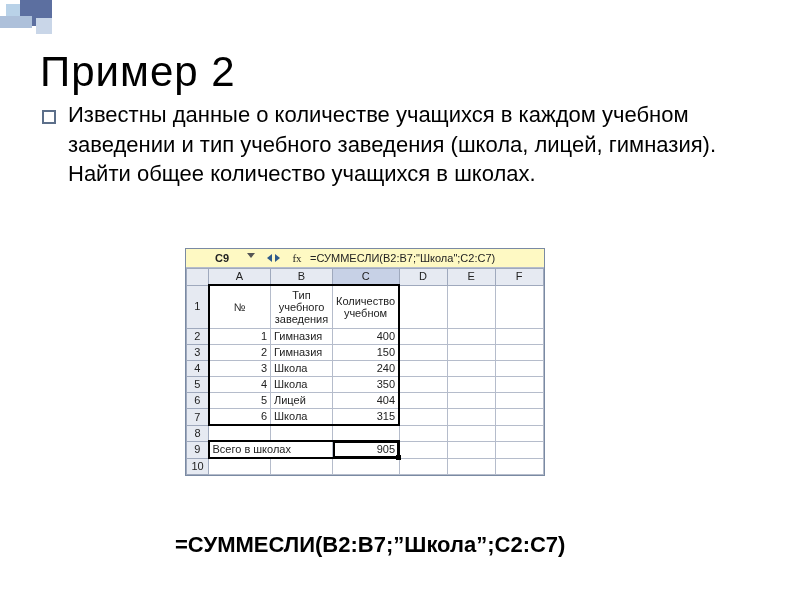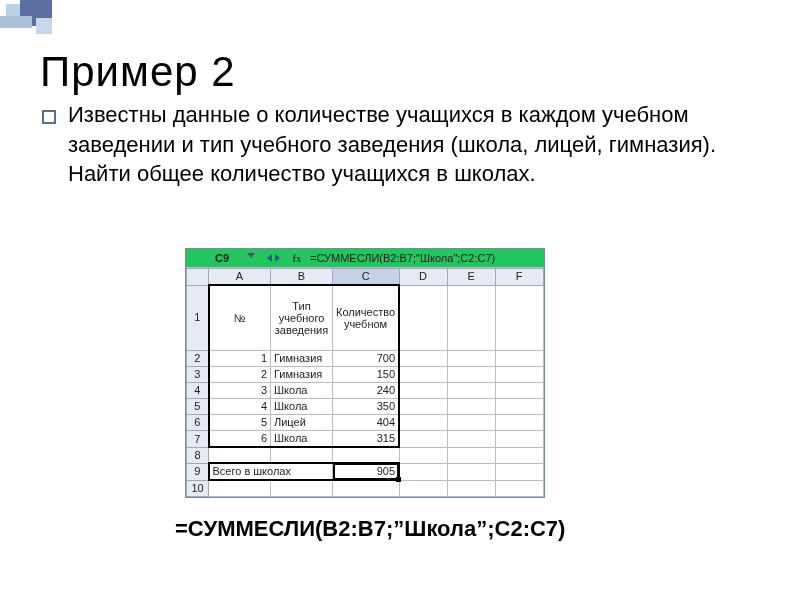--- a/index.html
+++ b/index.html
@@ -36,21 +36,21 @@
   }
 
   
   .sheet {
     position:absolute; left:185px; top:248px;
     font-family: Tahoma, Arial, sans-serif;
     font-size:11px; color:#222;
     border:1px solid #7a8aa3;
     background:#fff;
   }
-  .fbar { display:flex; align-items:center; height:18px; border-bottom:1px solid #b5bccb; background:#22c55e; }
+  .fbar { display:flex; align-items:center; height:18px; border-bottom:1px solid #b5bccb; background:#fef9c3; }
   .namebox { width:72px; display:flex; align-items:center; justify-content:center; position:relative; height:18px;}
   .namebox span { font-weight:bold; }
   .dd { position:absolute; right:3px; top:4px; width:0;height:0;border-left:4px solid transparent;border-right:4px solid transparent;border-top:5px solid #555;}
   .nav { width:30px; display:flex; align-items:center; justify-content:center; gap:3px;}
   .tri-l,.tri-r{width:0;height:0;border-top:4px solid transparent;border-bottom:4px solid transparent;}
   .tri-l{border-right:5px solid #2f5b8b;}
   .tri-r{border-left:5px solid #2f5b8b;}
   .fx { width:18px; text-align:center; font-family: 'Times New Roman', serif;}
   .farea { flex:1; padding-left:4px; text-align:left;}
   table.grid { border-collapse:collapse; }
@@ -63,36 +63,36 @@
     border-color:#9fa9bd;
   }
   th.corner { width:22px; background:#e6eaf2;}
   th.col { width:62px; }
   th.col.sel { background:#c7d1e6; }
   th.row { width:22px; text-align:center; background:#e6eaf2;}
   td.r { text-align:right;}
   td.l { text-align:left;}
   td.c { text-align:center;}
   
-  tr.hdr td { height:auto; padding:14px 3px; vertical-align:middle; }
+  tr.hdr td { height:auto; padding:3px 3px; vertical-align:middle; }
   tr.hdr .wrap { white-space:normal; text-align:center; line-height:1.1; }
   
   td.b-t { border-top:2px solid #000 !important; }
   td.b-b { border-bottom:2px solid #000 !important; }
   td.b-l { border-left:2px solid #000 !important; }
   td.b-r { border-right:2px solid #000 !important; }
   
   td.selcell { outline:2px solid #000; outline-offset:-2px; position:relative;}
   td.selcell::after{
     content:""; position:absolute; right:-3px; bottom:-3px;
     width:5px; height:5px; background:#000;
   }
 
   .formula-line {
-    position:absolute; left:175px; top:516px;
+    position:absolute; left:175px; top:532px;
     font-size:22px; font-weight:bold;
     font-family: Arial, sans-serif;
   }
 
   .bullet {
     position:absolute; left:42px; top:110px;
     width:10px; height:10px; border:2px solid #5c6f8a; background:#fff;
   }
 </style>
 </head>
@@ -149,21 +149,21 @@
           </td>
       <td></td>
       <td></td>
       <td></td>
     </tr>
 
     <tr>
       <th class="row">2</th>
       <td class="r b-l">1</td>
       <td class="l">Гимназия</td>
-      <td class="r b-r">700</td>
+      <td class="r b-r">400</td>
       <td></td>
           <td></td>
           <td></td>
     </tr>
     <tr>
       <th class="row">3</th>
       <td class="r b-l">2</td>
       <td class="l">Гимназия</td>
       <td class="r b-r">150</td>
       <td></td>

